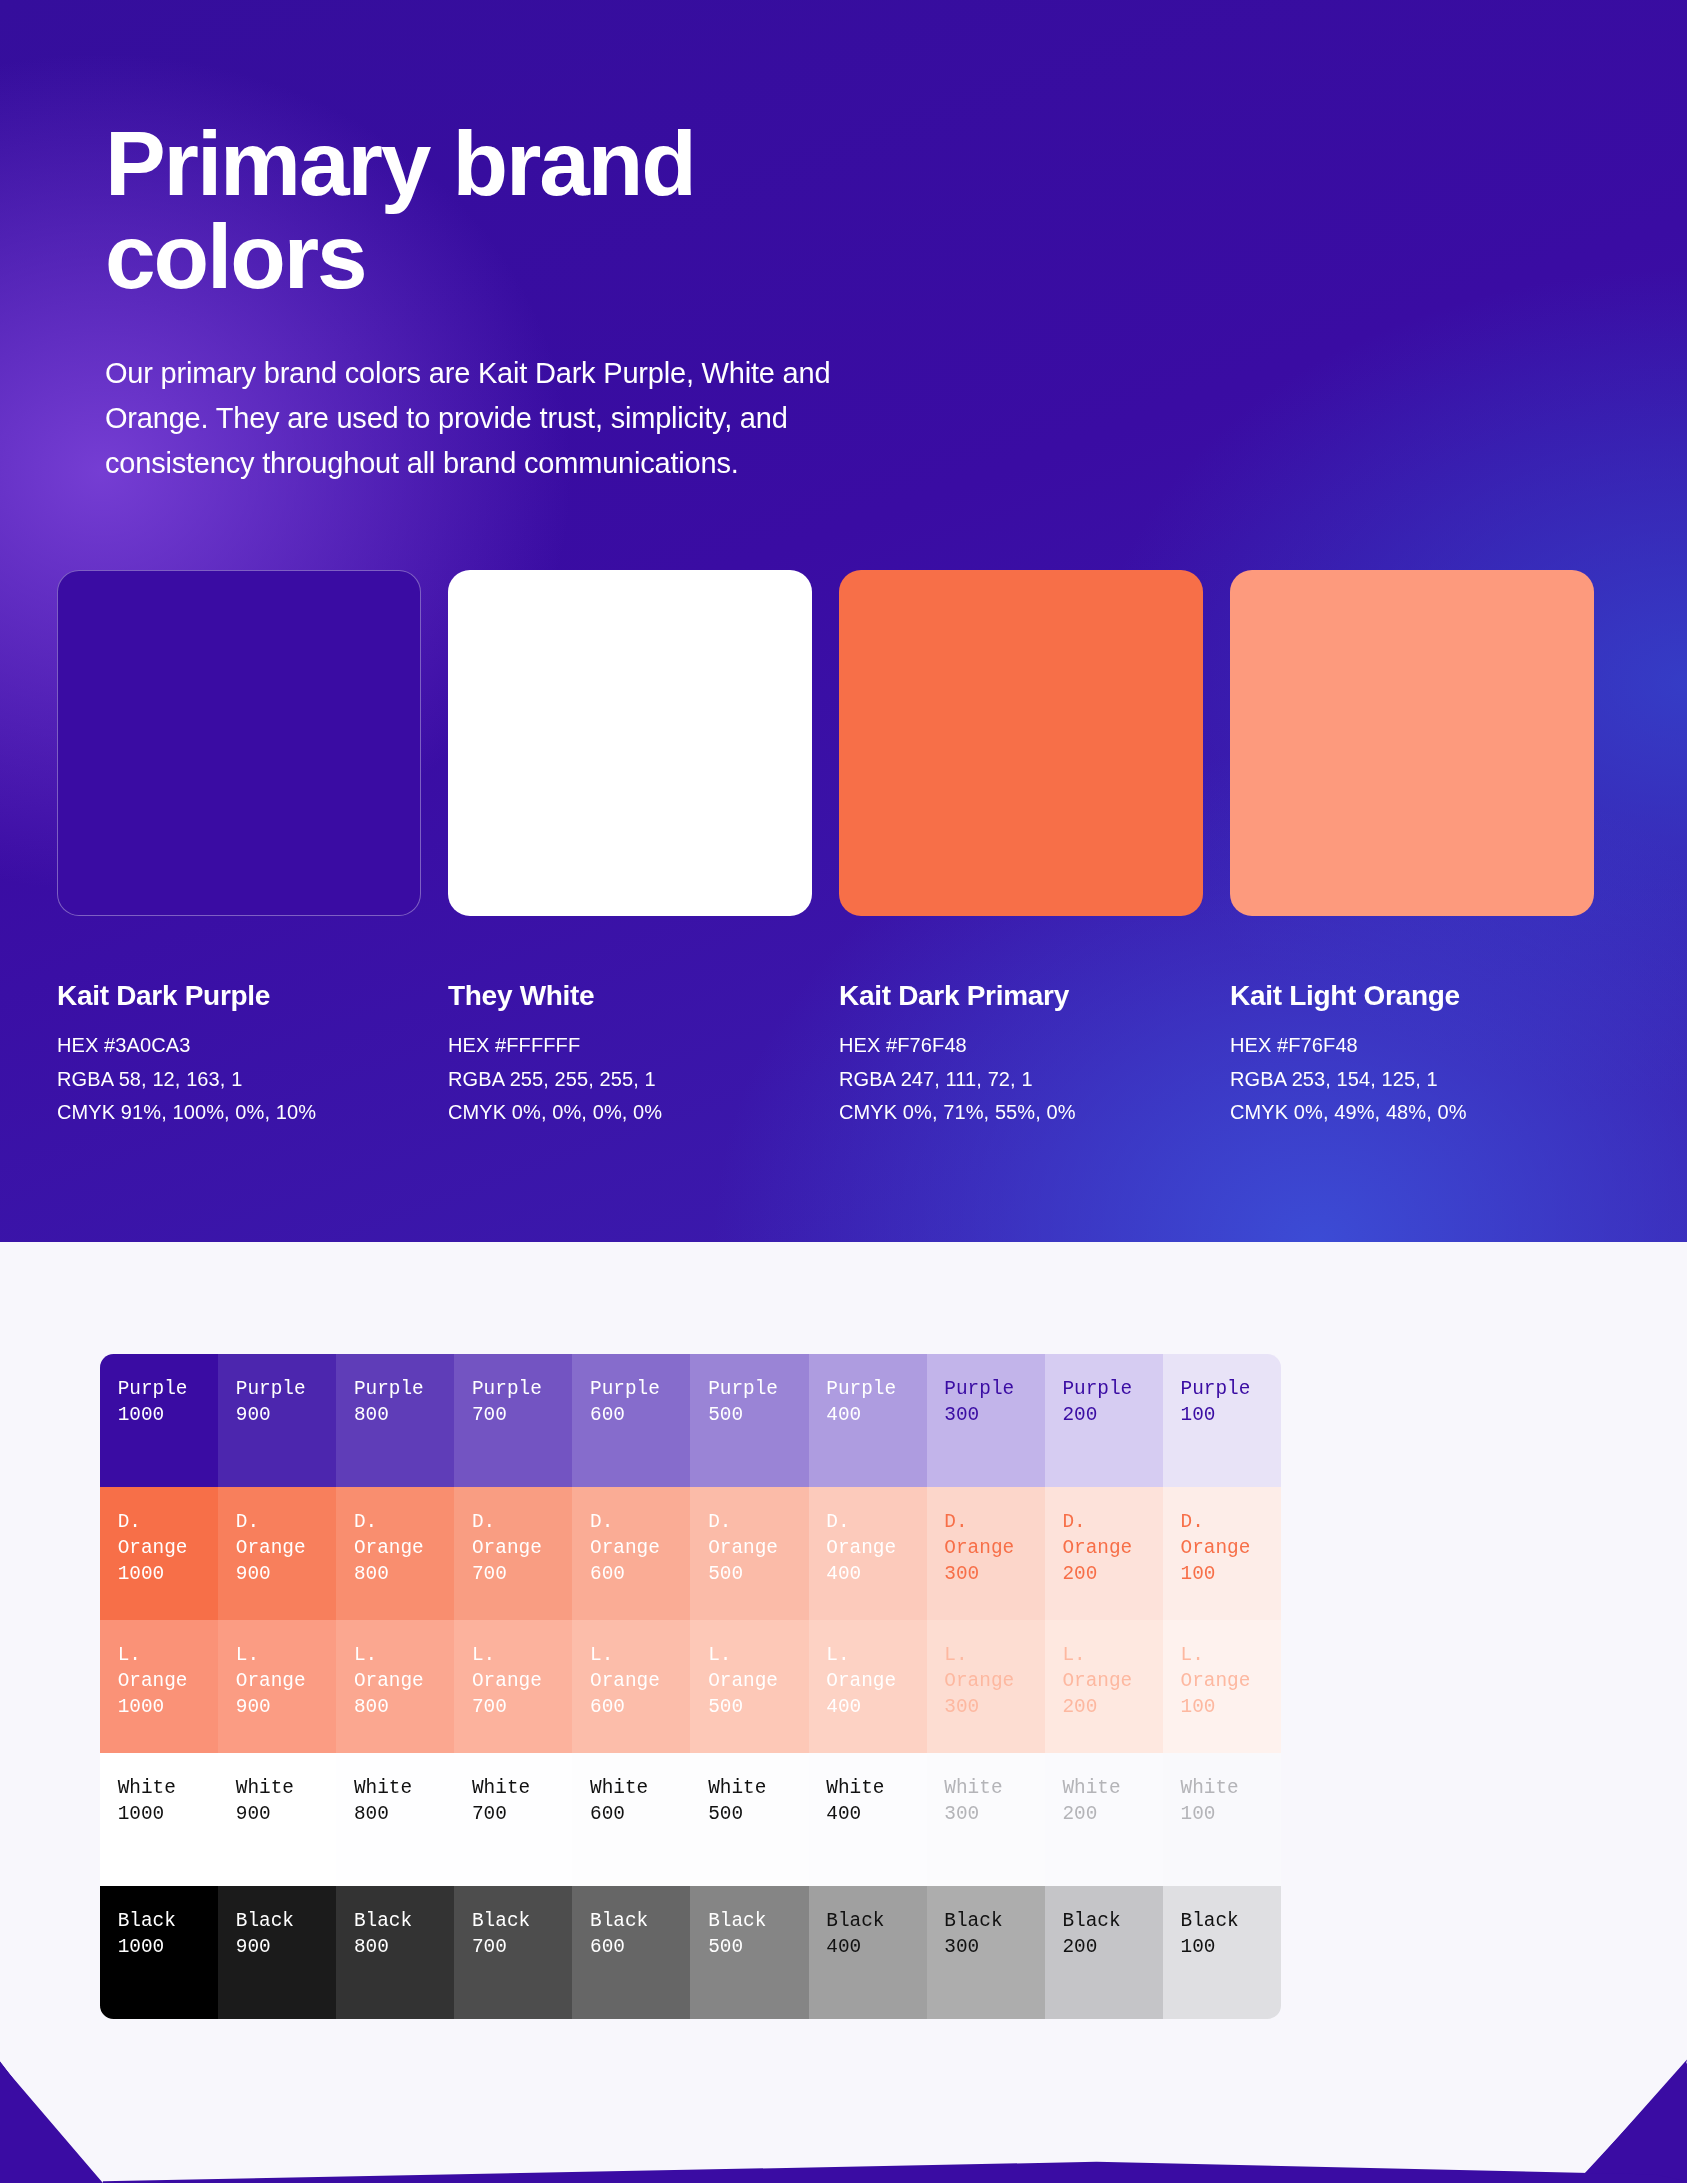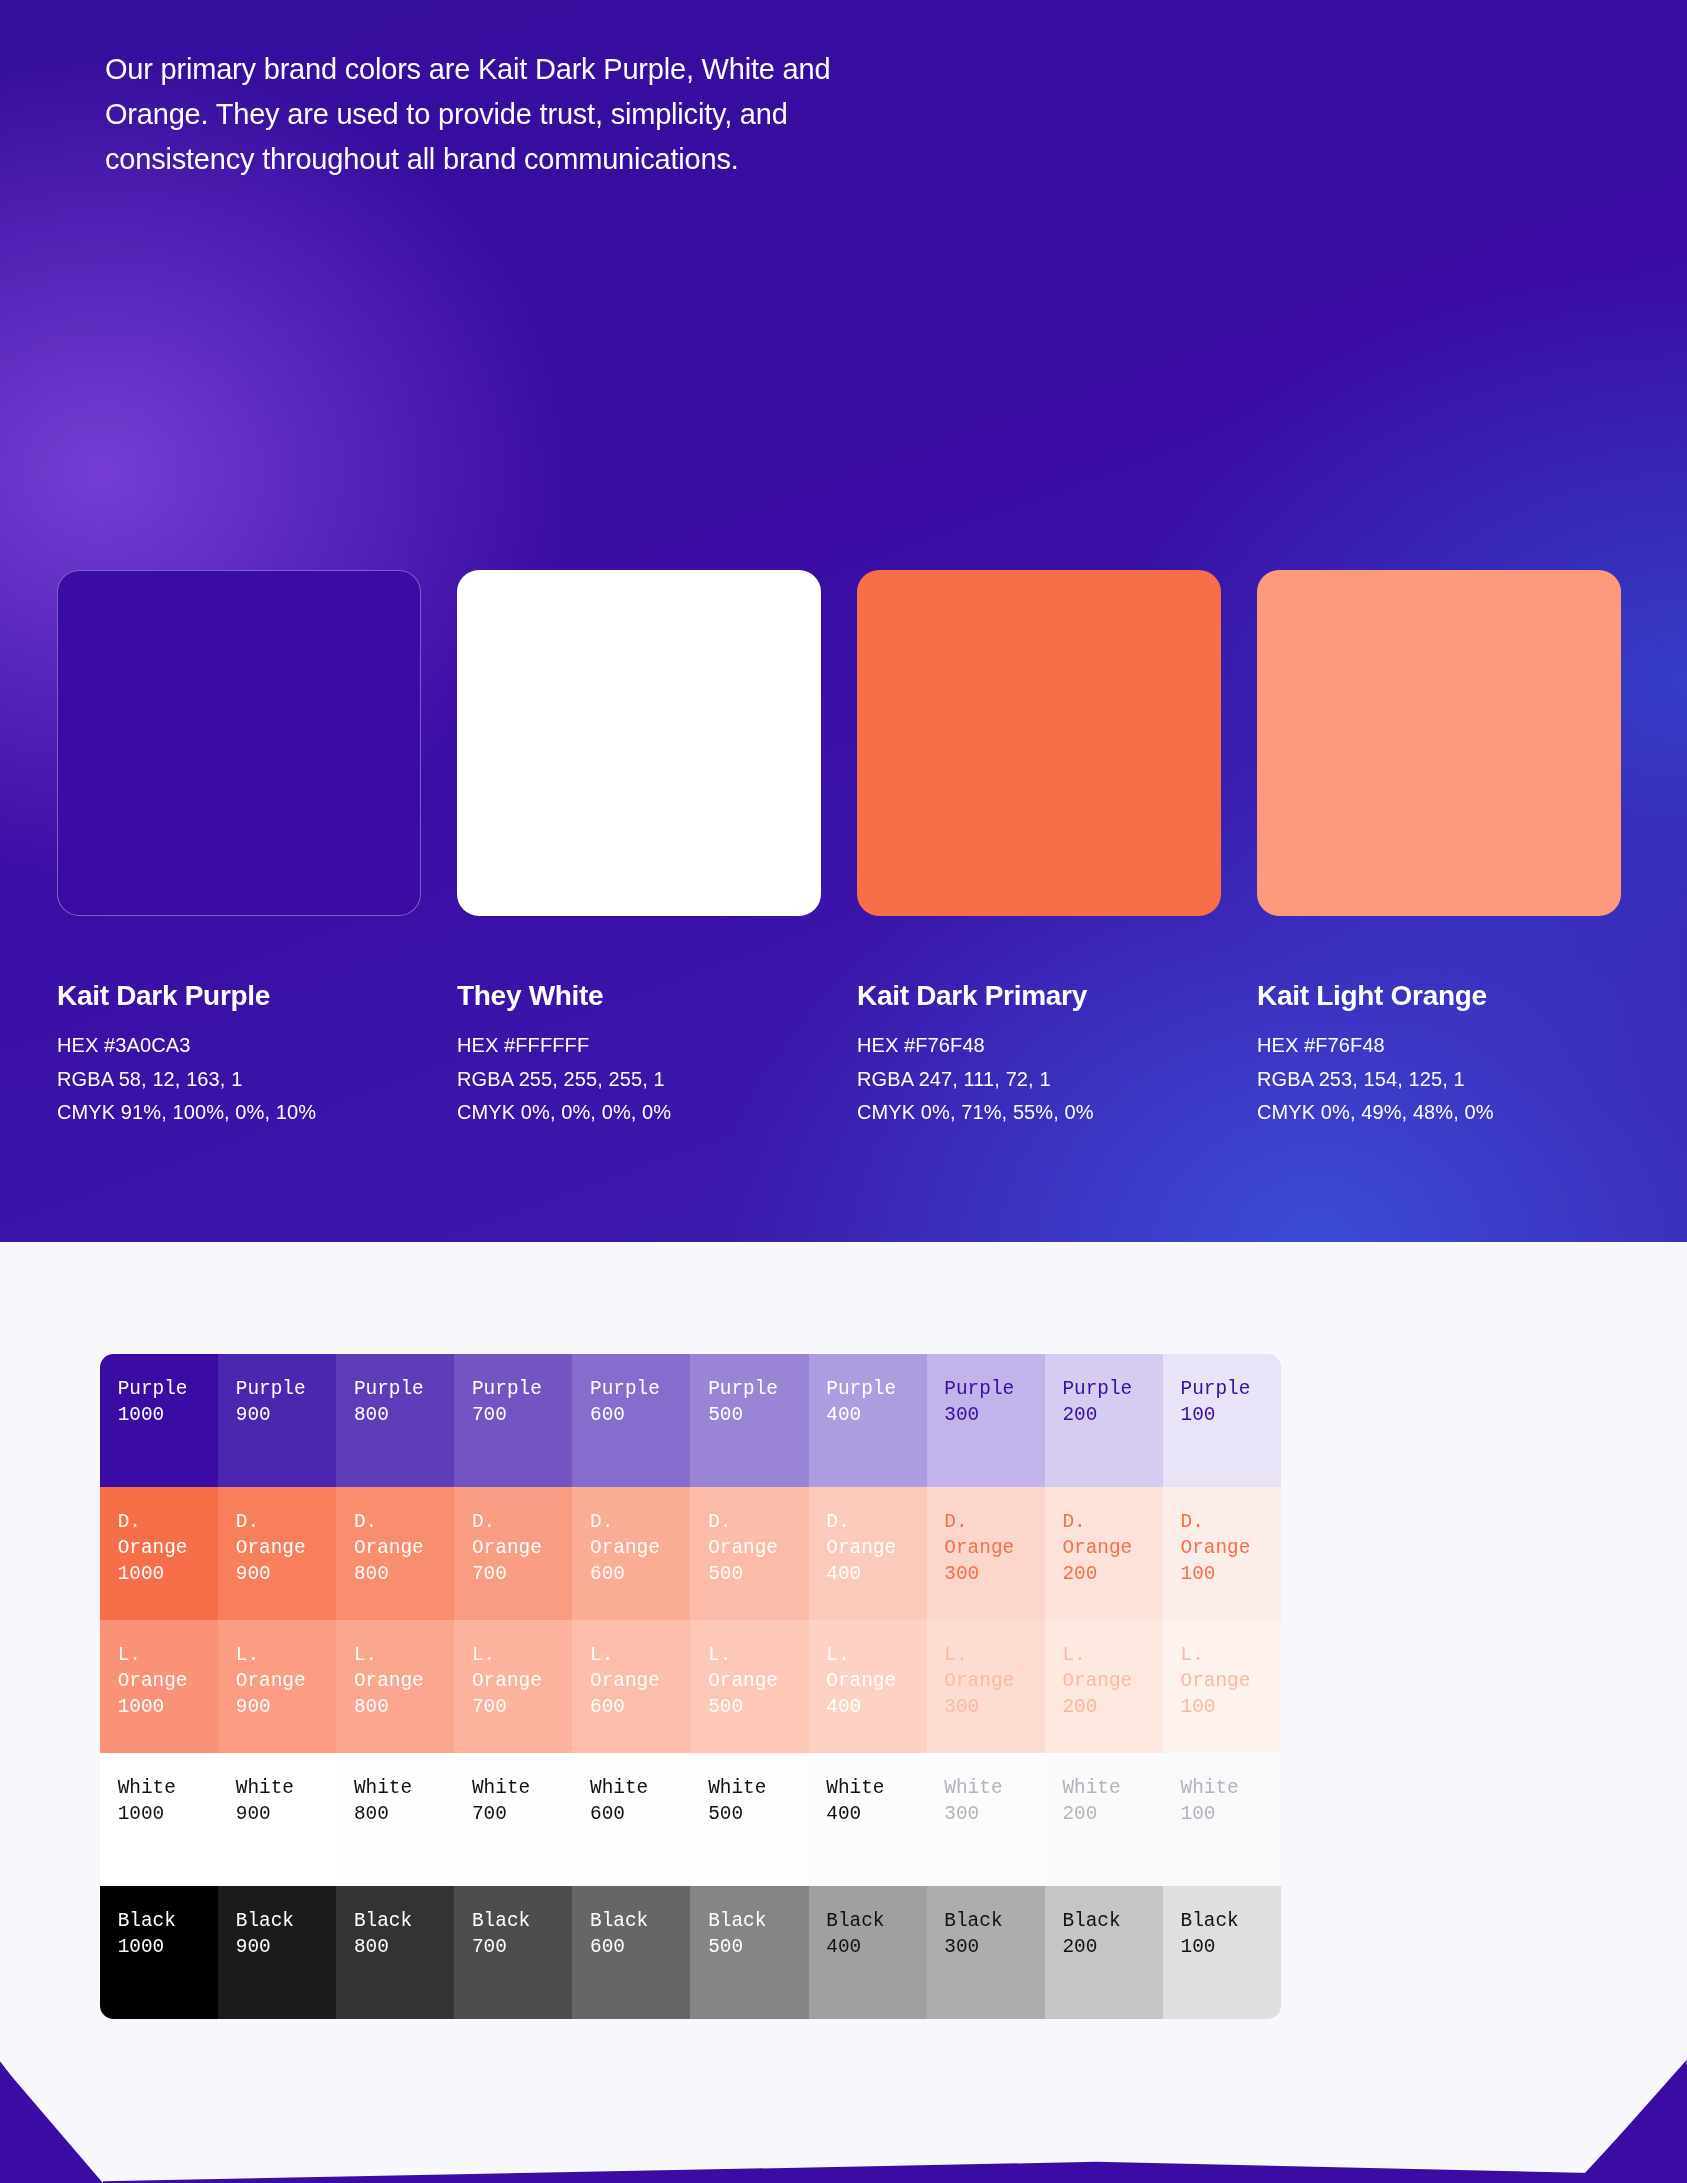--- a/index.html
+++ b/index.html
@@ -59,21 +59,21 @@
     white-space: pre-line;
   }
 
   
   #swatch-row {
     position: absolute;
     left: 57px;
     top: 570px;
     width: 1572px;
     display: flex;
-    gap: 36px;
+    gap: 27px;
     align-items: center;
   }
   .swatch-card {
     width: 364px;
   }
   .swatch-chip {
     width: 100%;
     height: 346px;
     border-radius: 22px;
     box-sizing: border-box;
@@ -139,20 +139,22 @@
     font-weight: 400;
     white-space: pre-line;
     letter-spacing: 0px;
   }
 </style>
 </head>
 <body>
 
 <section id="hero">
   <div id="hero-inner">
+    <h1 id="page-title">Primary brand
+colors</h1>
     <p id="page-subtitle">Our primary brand colors are Kait Dark Purple, White and
 Orange. They are used to provide trust, simplicity, and
 consistency throughout all brand communications.</p>
   </div>
 
   <div id="swatch-row">
       <div class="swatch-card">
         <div class="swatch-chip" style="background: rgb(58, 12, 163); border: 0.8px solid rgba(255, 255, 255, 0.35);"></div>
         <div class="swatch-name">Kait Dark Purple</div>
         <div class="swatch-meta">

